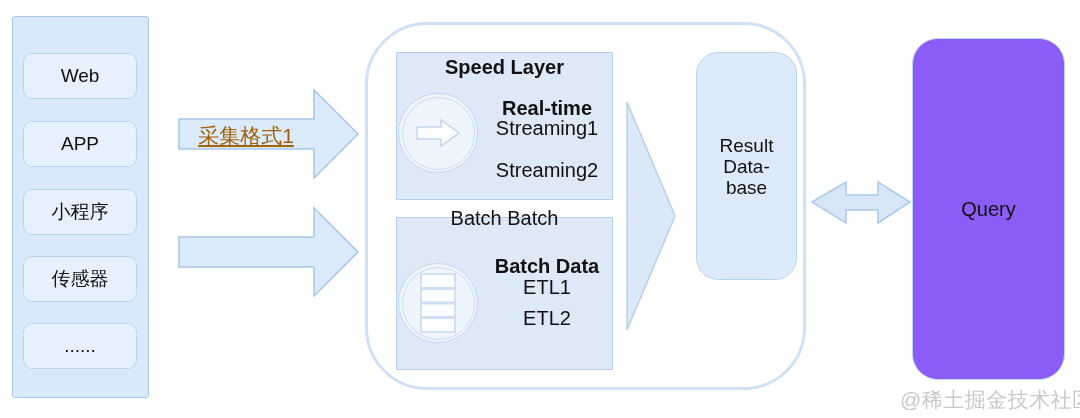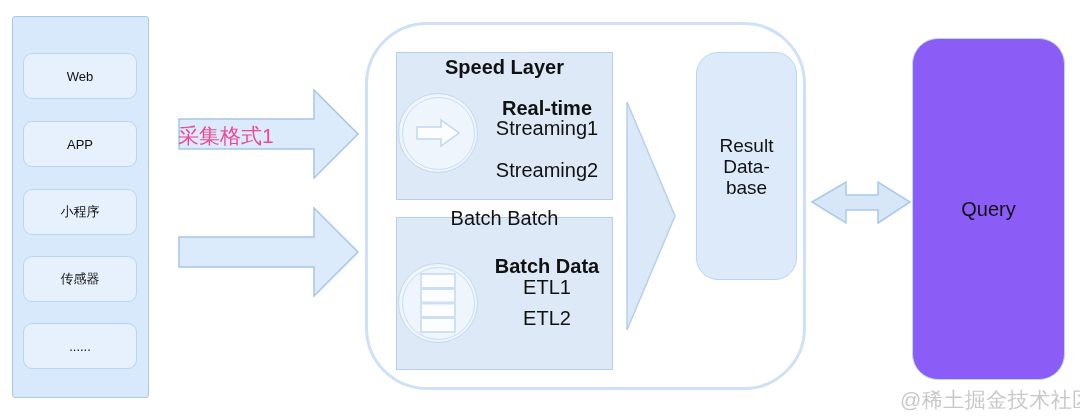--- a/index.html
+++ b/index.html
@@ -9,28 +9,28 @@
     overflow:hidden;
   }
   
   .panel{
     position:absolute;left:12px;top:16px;width:137px;height:382px;
     background:#d8e9fb;border:1.5px solid #a9c7e8;border-radius:3px;box-sizing:border-box;
   }
   .src-box{
     position:absolute;left:10px;width:114px;height:46px;
     background:#e6f1fd;border:1.5px solid #bad5f0;border-radius:9px;box-sizing:border-box;
-    display:flex;align-items:center;justify-content:center;font-size:13px;
+    display:flex;align-items:center;justify-content:center;font-size:19px;
   }
   
   .ingest-arrow{position:absolute;width:182px;height:92px;}
   .ingest-arrow svg{position:absolute;left:0;top:0;}
   .arrow-label{
-    position:absolute;left:0;top:34px;width:136px;
-    font-size:21px;color:#ec4899;
+    position:absolute;left:0;top:34px;width:136px;text-align:center;
+    font-size:21px;color:#a16207;text-decoration:underline;
   }
   
   .lambda-container{
     position:absolute;left:365px;top:22px;width:441px;height:368px;
     background:#ffffff;border:3px solid #cfe1f6;border-radius:62px;box-sizing:border-box;
   }
   .layer-box{
     position:absolute;left:396px;width:217px;
     background:#dde9f7;border:1px solid #b6cfec;box-sizing:border-box;
   }

